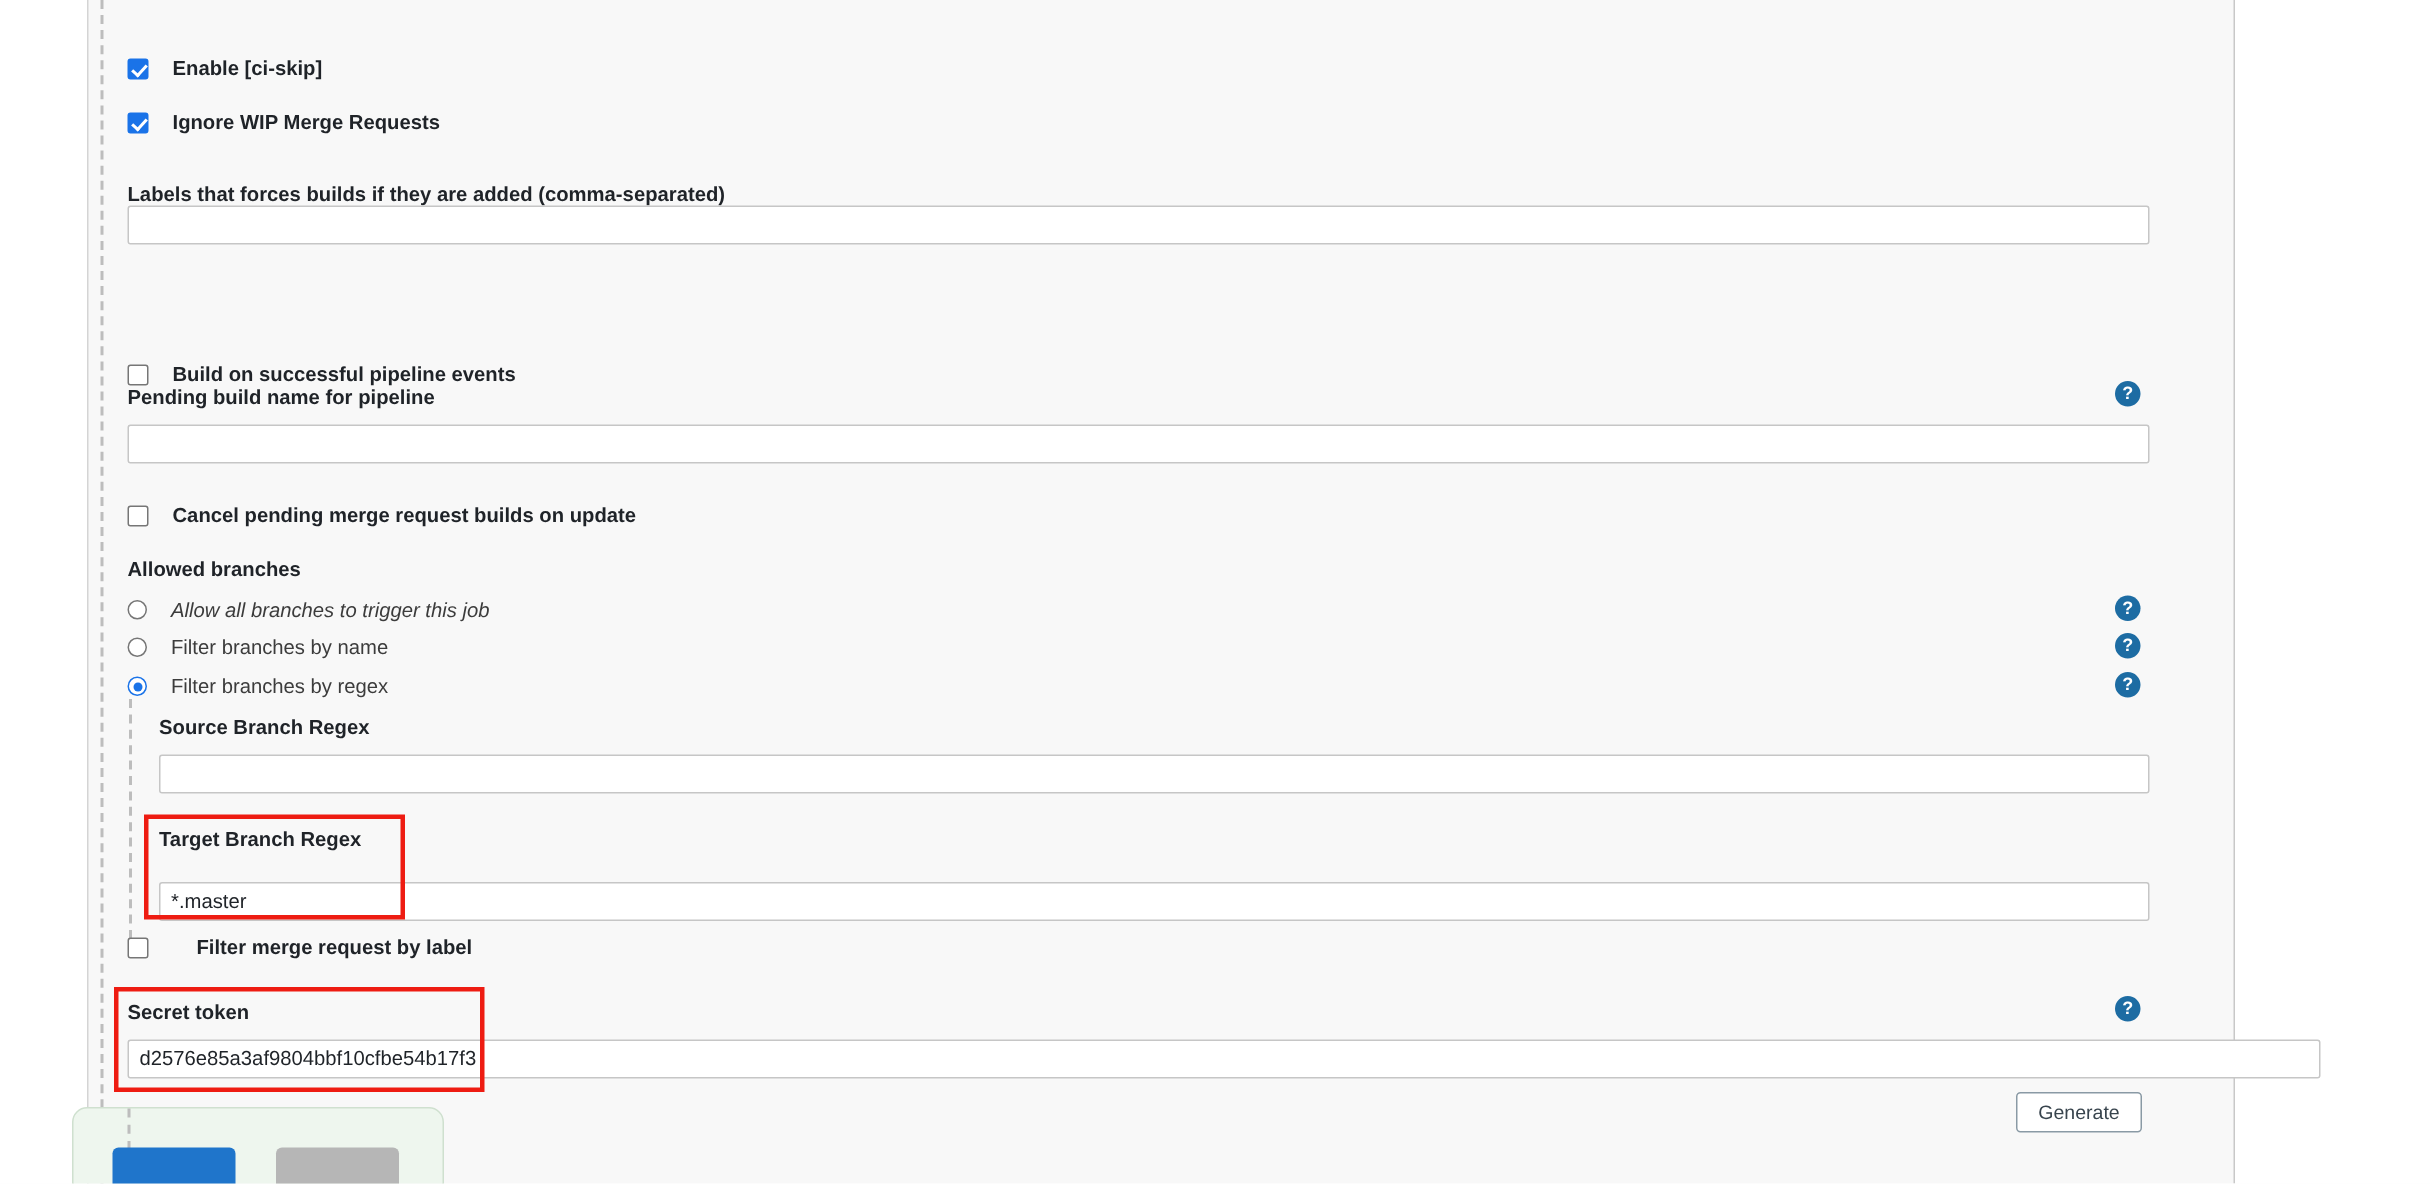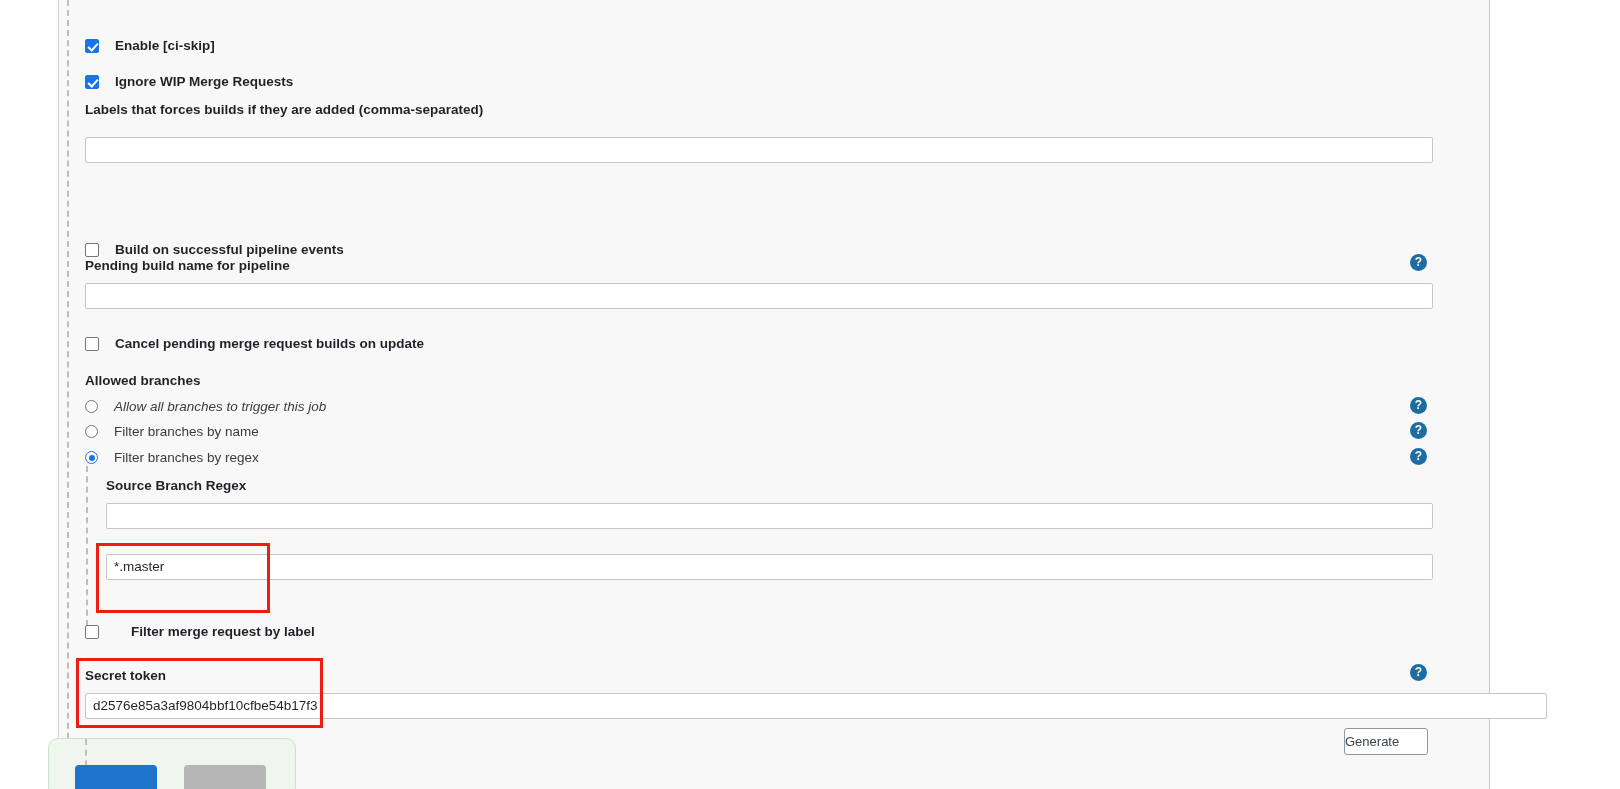--- a/index.html
+++ b/index.html
@@ -142,21 +142,21 @@
   }
   
   .btn-generate {
     position: absolute;
     background: #ffffff;
     border: 1px solid #8a9aa5;
     border-radius: 3px;
     font-family: "Liberation Sans", sans-serif;
     font-size: 13px;
     color: #38444d;
-    text-align: left;
+    text-align: center;
     cursor: pointer;
   }
   
   .savebar {
     position: absolute;
     left: 48px; top: 738px;
     width: 248px; height: 60px;
     background: #eef6ee;
     border: 1px solid #cfe0cf;
     border-radius: 10px;
@@ -197,21 +197,21 @@
       <div class="row cb-row" style="top:38px;">
         <span class="checkbox checked"></span>
         <span class="cb-label">Enable [ci-skip]</span>
       </div>
 
       <div class="row cb-row" style="top:74px;">
         <span class="checkbox checked"></span>
         <span class="cb-label">Ignore WIP Merge Requests</span>
       </div>
 
-      <div class="row" style="top:100px;text-align:right;">
+      <div class="row" style="top:121px;text-align:right;">
         <span class="field-label">Labels that forces builds if they are added (comma-separated)</span>
       </div>
       <div class="text-input" style="left:26px; top:137px; width:1348px;" placeholder=""></div>
 
 
       <div class="row cb-row" style="top:220px;margin-top:22px;">
         <span class="checkbox"></span>
         <span class="cb-label">Build on successful pipeline events</span>
       </div>
 
@@ -249,21 +249,21 @@
       <div class="help-icon" style="left:1351px; top:448px;">?</div>
 
       <div class="row" style="top:476px; left:47px;">
         <span class="field-label">Source Branch Regex</span>
       </div>
       <div class="text-input" style="left:47px; top:503px; width:1327px;" placeholder=""></div>
 
       <div class="row" style="top:551px; left:47px;">
         <span class="field-label">Target Branch Regex</span>
       </div>
-      <div class="text-input" style="left:47px; top:554px; width:1327px;" placeholder="">*.master</div>
+      <div class="text-input" style="left:47px; top:588px; width:1327px;" placeholder="">*.master</div>
 
       <div class="row cb-row" style="top:624px;gap:16px;">
         <span class="checkbox"></span>
         <span class="cb-label">Filter merge request by label</span>
       </div>
 
       <div class="row" style="top:666px;">
         <span class="field-label">Secret token</span>
       </div>
       <div class="help-icon" style="left:1351px; top:664px;">?</div>

